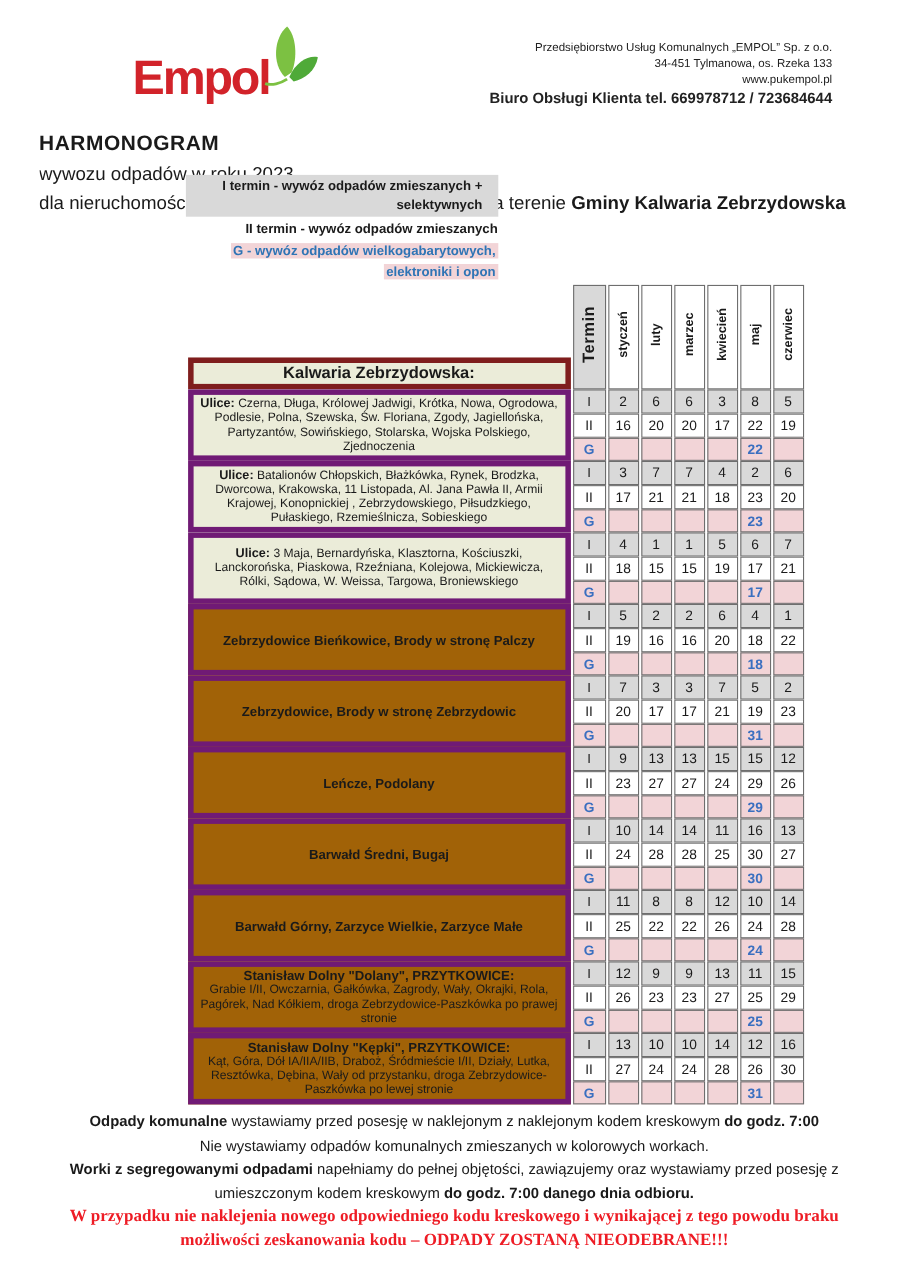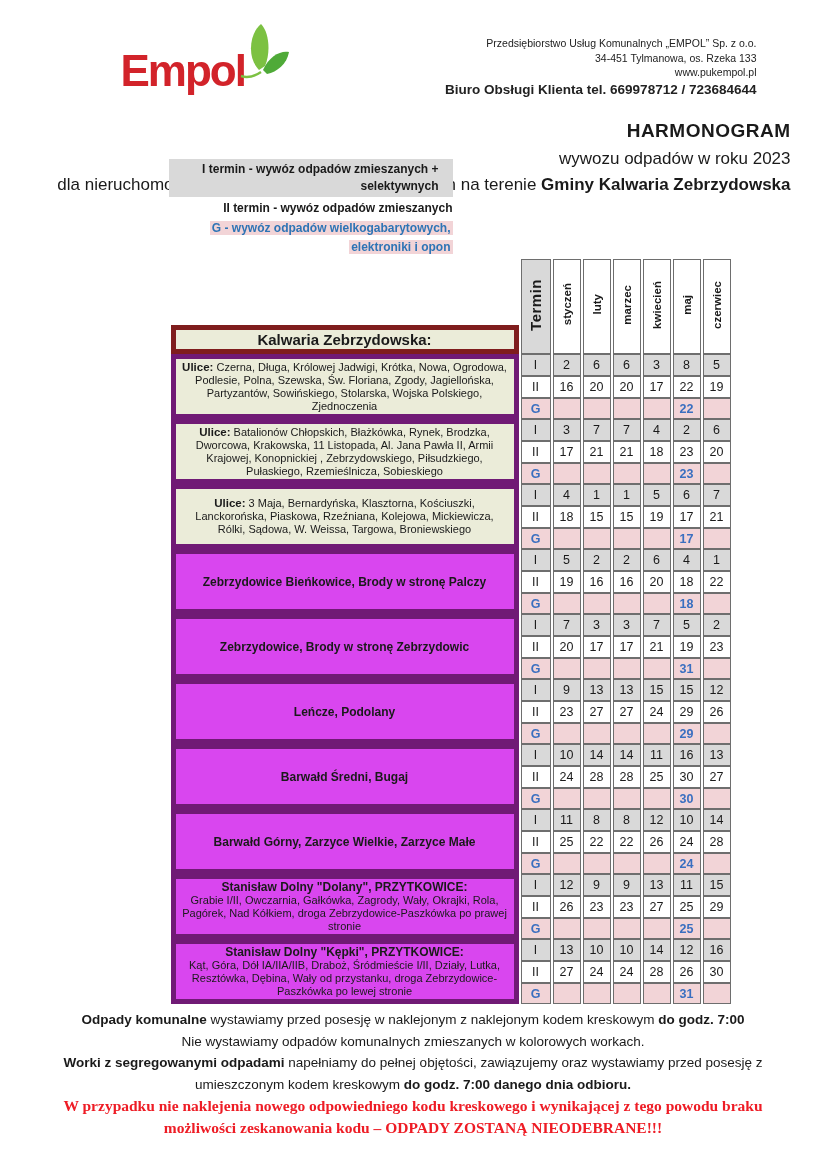--- a/index.html
+++ b/index.html
@@ -9,21 +9,21 @@
   
   .hdr { display:flex; justify-content:space-between; align-items:flex-start; padding:36px 34px 0 85px; }
   .logo { position:relative; width:180px; height:72px; }
   .logo-text { position:absolute; left:0; top:10px; font-size:44px; font-weight:bold; color:var(--logo_red); letter-spacing:-2px; }
   .butterfly { position:absolute; left:108px; top:-18px; }
   .company { text-align:right; font-size:10.5px; line-height:14.5px; color:#222; }
   .c-bold { font-weight:normal; }
   .c-phone { font-weight:bold; font-size:13.5px; margin-top:3px; }
 
   
-  .titles { text-align:right; margin-top:12px; }
+  .titles { text-align:left; margin-top:12px; }
   .t1 { font-size:19px; font-weight:bold; letter-spacing:0.5px; }
   .t2 { font-size:17px; margin-top:7px; }
   .t3 { font-size:17px; margin-top:6px; }
 
   
   .table-zone { position:relative; margin-left:133px; margin-top:64px; width:580px; }
   .legend { position:absolute; left:0; top:-100px; width:284px; text-align:right; font-weight:bold; }
   .leg-box { background:var(--gray); font-size:12px; line-height:17px; padding:2px 14px; }
   .leg-2 { font-size:12px; line-height:21px; margin-top:1px; }
   .leg-g { font-size:12px; line-height:19px; }
@@ -39,21 +39,21 @@
   td.month-h { background:#fff; }
   .vert { display:inline-block; writing-mode:vertical-rl; transform:rotate(180deg); white-space:nowrap; }
   td.termin-h .vert { font-weight:bold; font-size:15px; letter-spacing:0.5px; }
   td.month-h .vert { font-weight:bold; font-size:11.5px; }
 
   tr.hrow1 > td { height:66px; }
   td.area { border:5px solid #7f1d1d; background:var(--beige); font-weight:bold; font-size:15px; text-align:center; vertical-align:middle; height:28px; }
 
   td.loc { border:5px solid #701a75; font-size:11px; line-height:13px; text-align:center; vertical-align:middle; padding:1px 5px; }
   .bg-beige { background:var(--beige); }
-  .bg-white { background:#d946ef; }
+  .bg-white { background:#a16207; }
   .loc b { font-size:11.5px; }
   .loc-bold { font-weight:bold; font-size:12px; line-height:14px; }
   .loc-title { font-weight:bold; font-size:12px; line-height:14px; }
 
   td.lab, td.num { border:1px solid #6e6e6e; text-align:center; vertical-align:middle; font-size:12.5px; }
   tr.row-i  > td.lab, tr.row-i > td.num { background:var(--gray); height:22px; }
   tr.row-ii > td.lab, tr.row-ii > td.num { background:#fff; height:22px; }
   tr.row-g  > td.lab, tr.row-g > td.num { background:var(--pink); height:21px; }
   tr.row-g  > td.lab, td.num.g-val { color:var(--table_blue); font-weight:bold; }
   tr.row-i > td.lab { font-size:12px; }

